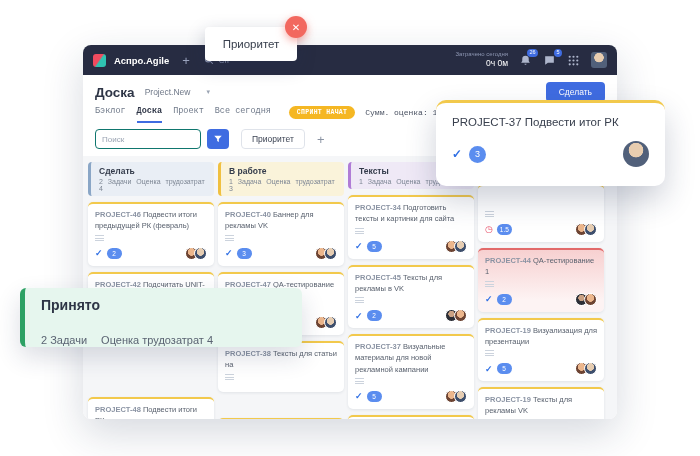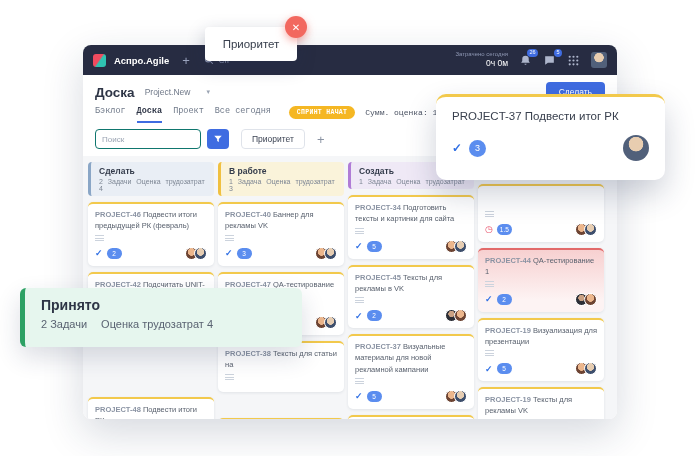--- a/index.html
+++ b/index.html
@@ -87,35 +87,35 @@
   .col-i1 .card:last-child{margin-top:26px;}
   .col-i1 .card:last-child .ctxt{padding-left:72px;}
 
   
   .tip{position:absolute;left:205px;top:27px;width:92px;height:34px;background:#fff;border-radius:4px;
        box-shadow:0 6px 18px rgba(30,45,80,.25);display:flex;align-items:center;justify-content:center;
        font-size:11.5px;color:#39404e;z-index:30;}
   .tip-x{position:absolute;top:-11px;right:-10px;width:22px;height:22px;border-radius:50%;background:#f2685f;
          color:#fff;font-size:10px;display:flex;align-items:center;justify-content:center;cursor:pointer;
          box-shadow:0 3px 8px rgba(242,104,95,.55);}
-  .popup{position:absolute;left:436px;top:94px;width:229px;height:86px;background:#fff;border-radius:10px;
+  .popup{position:absolute;left:436px;top:100px;width:229px;height:86px;background:#fff;border-radius:10px;
          border-top:3px solid #f2c94c;box-shadow:0 14px 30px rgba(30,45,80,.22);z-index:25;
          padding:13px 16px 0;box-sizing:border-box;cursor:pointer;}
   .popup-title{font-size:11.5px;color:#39404e;}
   .popup-foot{display:flex;align-items:center;margin-top:13px;}
   .popup-chk{color:#2f6fe4;font-size:12px;font-weight:bold;}
   .popup-badge{margin-left:7px;width:17px;height:17px;border-radius:50%;background:#5b8def;color:#fff;
                font-size:9px;display:flex;align-items:center;justify-content:center;}
   .popup-av{margin-left:auto;width:26px;height:26px;border-radius:50%;
             background:radial-gradient(circle at 50% 35%,#e8cdb0 7px,#51607a 7.6px);}
   .green{position:absolute;left:20px;top:288px;width:282px;height:59px;background:#e6f6ee;
          border-left:5px solid #2da164;border-radius:6px;box-shadow:0 10px 24px rgba(30,45,80,.16);
          z-index:20;padding:9px 16px;box-sizing:border-box;}
   .green-title{font-size:14px;font-weight:bold;color:#2e3546;}
-  .green-sub{font-size:11px;color:#5a6372;margin-top:5px;display:flex;gap:14px;}
+  .green-sub{font-size:11px;color:#5a6372;margin-top:21px;display:flex;gap:14px;}
 </style>
 </head>
 <body>
 
 <div class="stage">
 
   <div class="window">
 
     <div class="topbar">
       <span class="logo"></span>
@@ -265,21 +265,21 @@
             <div class="ctxt"><span class="cid">PROJECT-38</span> Тексты для статьи на</div>
             <div class="desclines"></div>
             <div class="cfoot">
               <span class="avs"></span>
             </div>
           </div>
           <div class="card"></div>
         </div>
         <div class="col col-i2">
           <div class="colhead" style="background: rgb(239, 233, 246); border-left-color: rgb(176, 124, 214);">
-            <div class="colname">Создать</div>
+            <div class="colname">Тексты</div>
             <div class="colmeta">1 Задача  Оценка трудозатрат</div>
           </div>
           <div class="card">
             <div class="ctxt"><span class="cid">PROJECT-34</span> Подготовить тексты и картинки для сайта</div>
             <div class="desclines"></div>
             <div class="cfoot">
               <span class="chk">✓</span>
               <span class="cbadge">5</span>
               <span class="avs">
                 <span class="av a1"></span>

